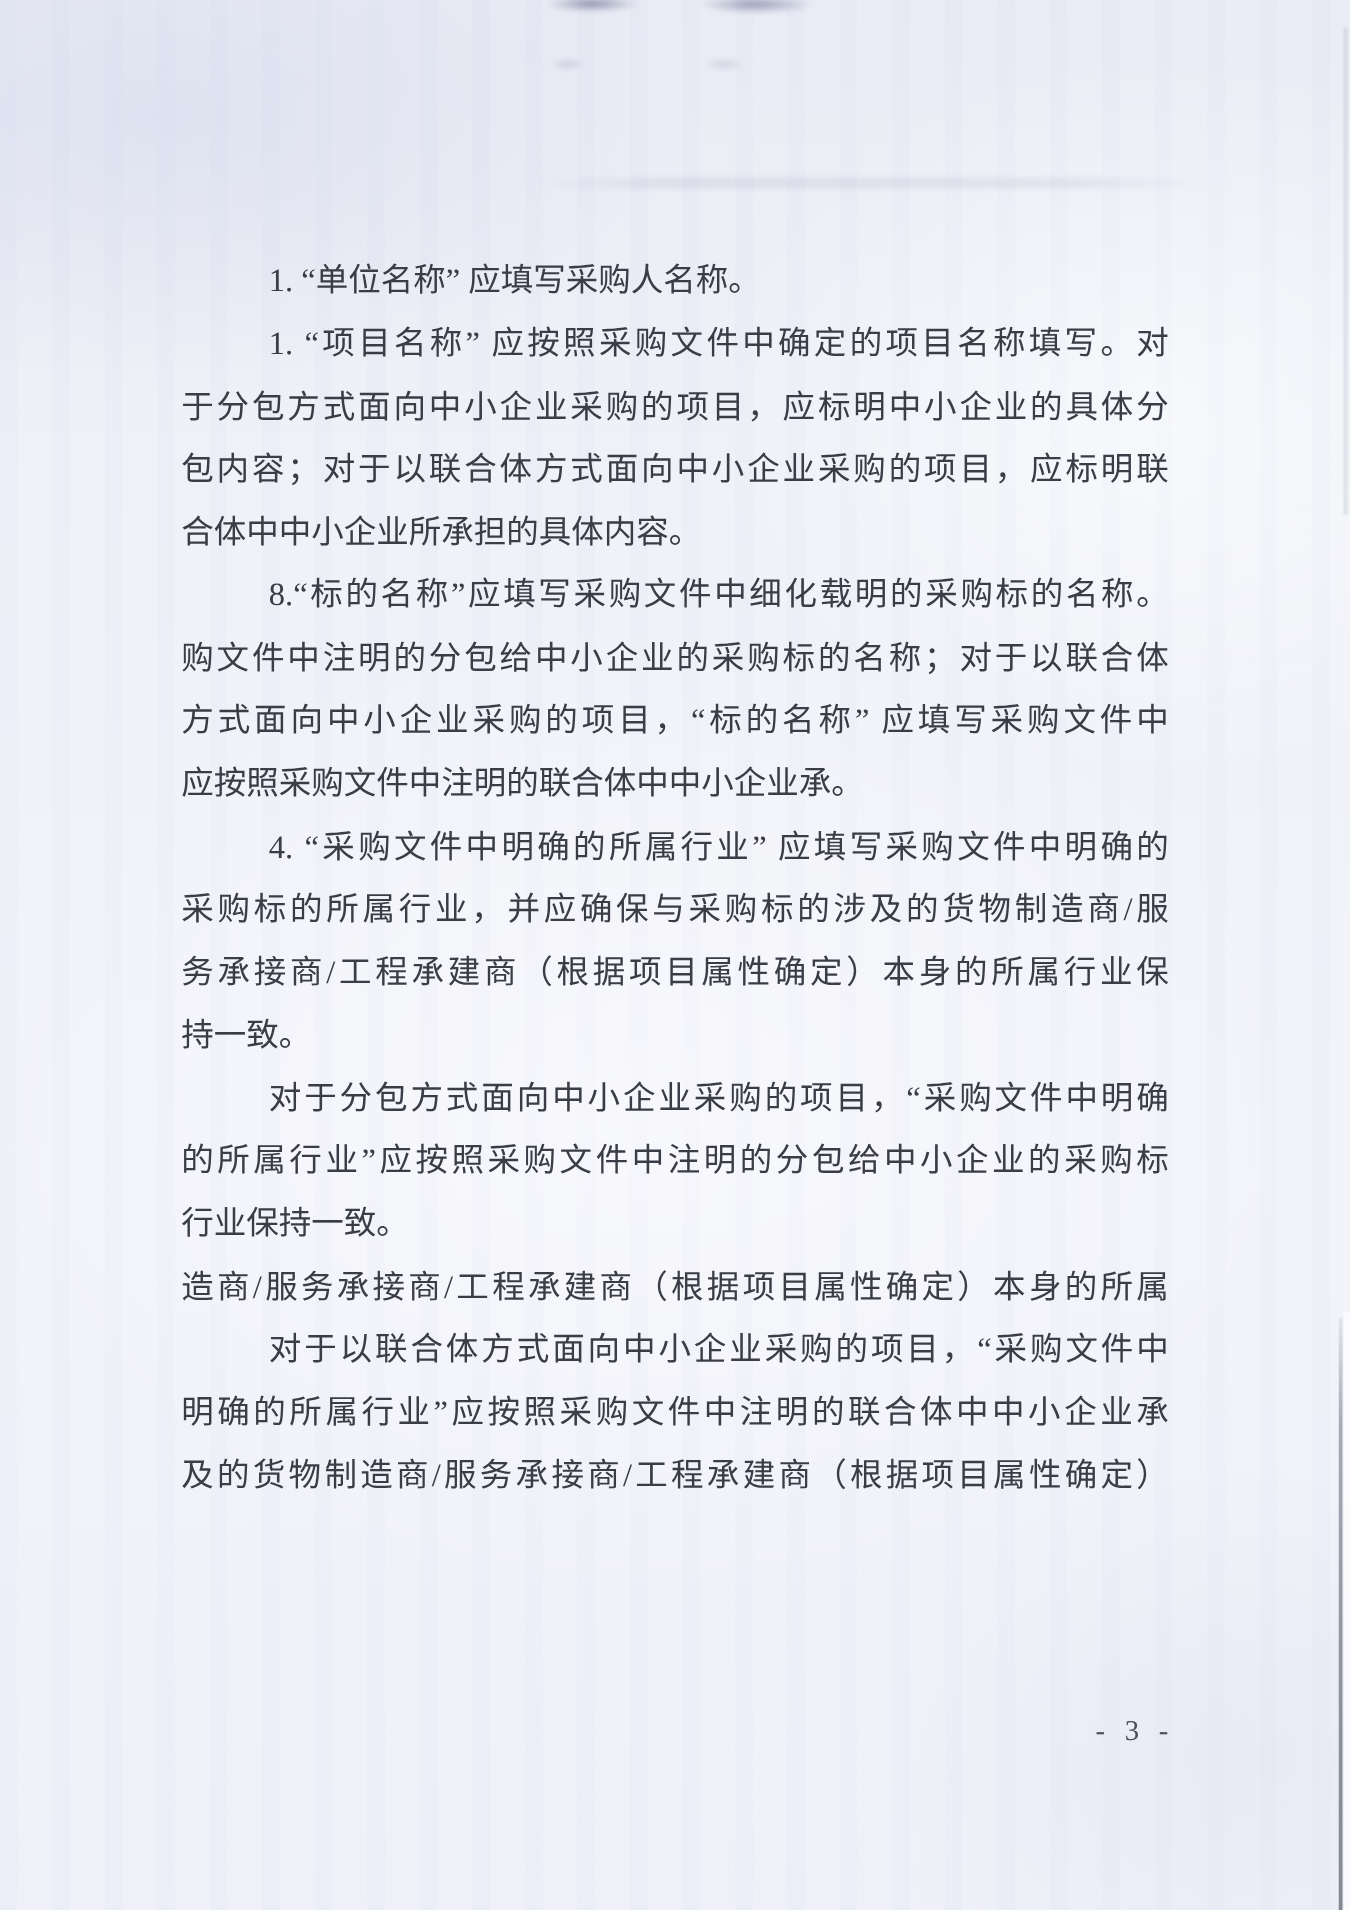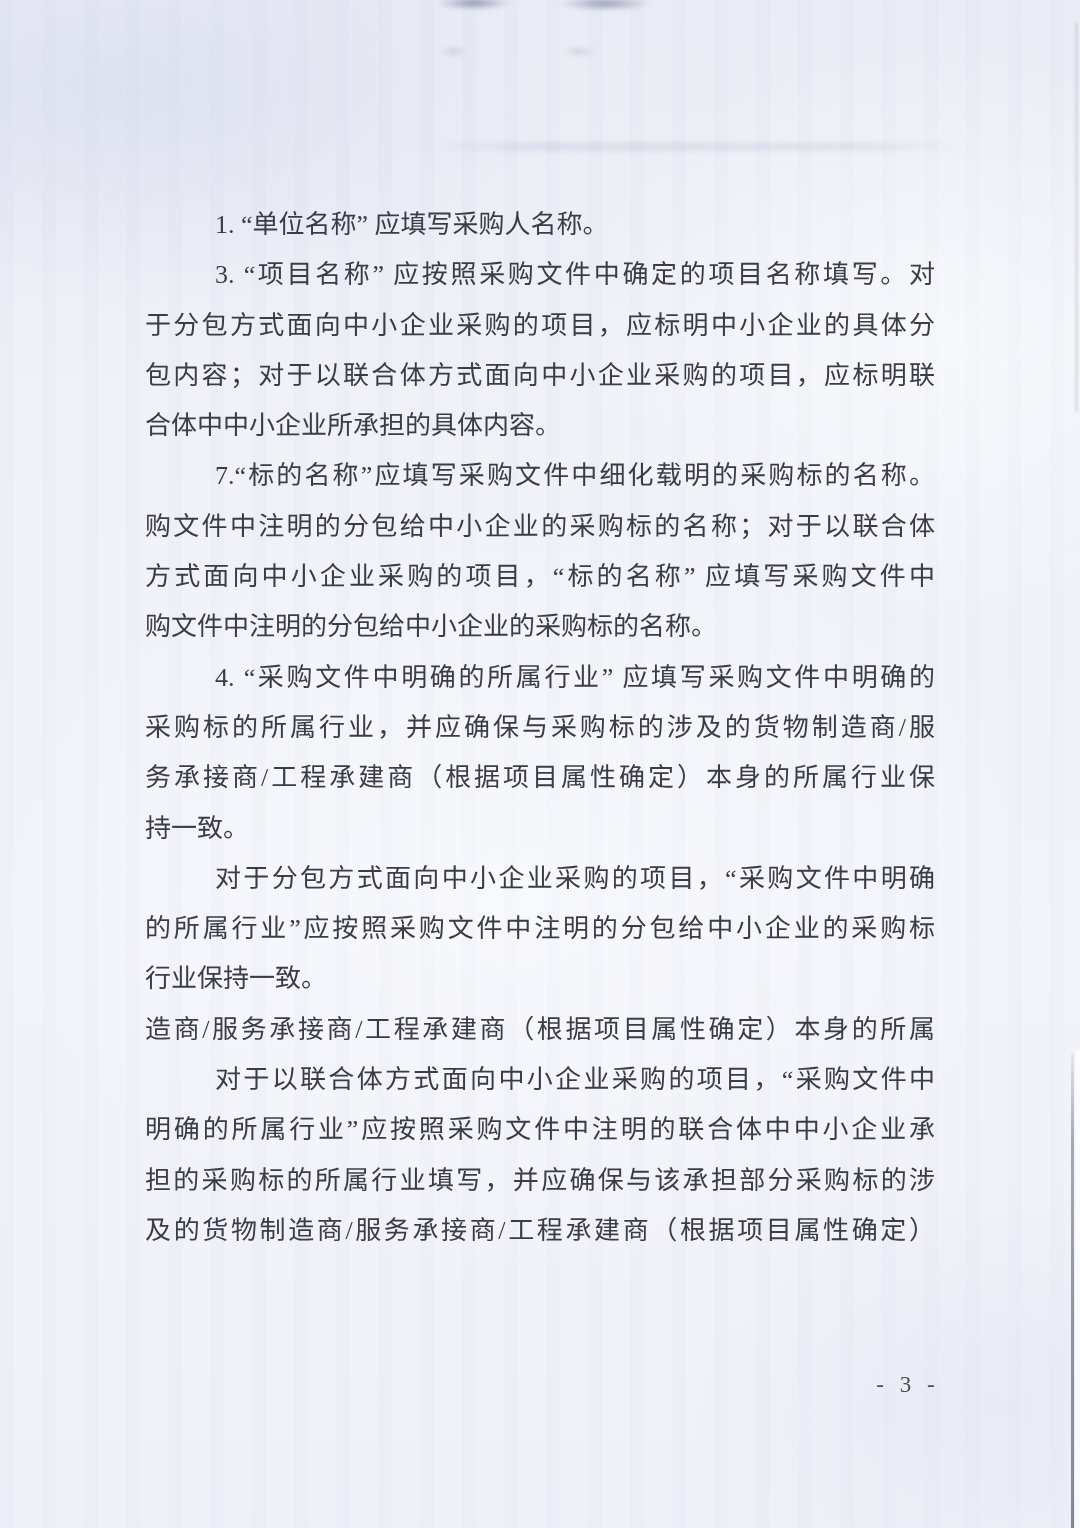--- a/index.html
+++ b/index.html
@@ -94,51 +94,50 @@
   <div class="artifact edge-white-band"></div>
   <div class="artifact edge-line-bottom"></div>
 
   <div class="text-block">
 
     <p class="para">
       <span class="line first end">1. “单位名称” 应填写采购人名称。</span>
     </p>
 
     <p class="para">
-      <span class="line first">3. “项目名称” 应按照采购文件中确定的项目名称填写。对</span>
+      <span class="line first">1. “项目名称” 应按照采购文件中确定的项目名称填写。对</span>
       <span class="line">于分包方式面向中小企业采购的项目，应标明中小企业的具体分</span>
       <span class="line">包内容；对于以联合体方式面向中小企业采购的项目，应标明联</span>
       <span class="line end">合体中中小企业所承担的具体内容。</span>
     </p>
 
     <p class="para">
-      <span class="line first">7.“标的名称”应填写采购文件中细化载明的采购标的名称。</span>
+      <span class="line first">8.“标的名称”应填写采购文件中细化载明的采购标的名称。</span>
       <span class="line">购文件中注明的分包给中小企业的采购标的名称；对于以联合体</span>
       <span class="line">方式面向中小企业采购的项目，“标的名称” 应填写采购文件中</span>
-      <span class="line end">购文件中注明的分包给中小企业的采购标的名称。</span>
+      <span class="line end">应按照采购文件中注明的联合体中中小企业承。</span>
     </p>
 
     <p class="para">
       <span class="line first">4. “采购文件中明确的所属行业” 应填写采购文件中明确的</span>
       <span class="line">采购标的所属行业，并应确保与采购标的涉及的货物制造商/服</span>
       <span class="line">务承接商/工程承建商（根据项目属性确定）本身的所属行业保</span>
       <span class="line end">持一致。</span>
     </p>
 
     <p class="para">
       <span class="line first">对于分包方式面向中小企业采购的项目，“采购文件中明确</span>
       <span class="line">的所属行业”应按照采购文件中注明的分包给中小企业的采购标</span>
       <span class="line end">行业保持一致。</span>
       <span class="line">造商/服务承接商/工程承建商（根据项目属性确定）本身的所属</span>
     </p>
 
     <p class="para">
       <span class="line first">对于以联合体方式面向中小企业采购的项目，“采购文件中</span>
       <span class="line">明确的所属行业”应按照采购文件中注明的联合体中中小企业承</span>
-      <span class="line">担的采购标的所属行业填写，并应确保与该承担部分采购标的涉</span>
       <span class="line">及的货物制造商/服务承接商/工程承建商（根据项目属性确定）</span>
     </p>
 
   </div>
 
   <div class="page-number">- 3 -</div>
 
 </div>
 
 </body></html>

